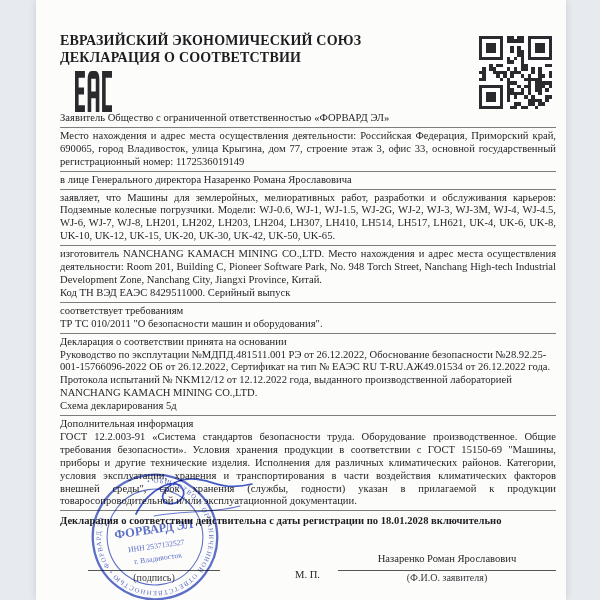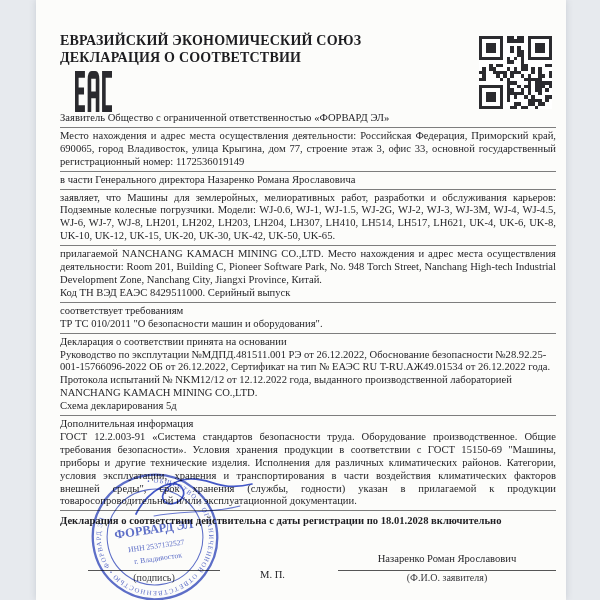--- a/index.html
+++ b/index.html
@@ -22,21 +22,21 @@
   
   .row{border-bottom:1px solid #7d7d7d;padding:2px 0 2px 0;}
   .b{font-weight:normal;color:#1e1e22;}
   .just{text-align:justify;}
   .gapb{}
   .validity{padding-top:4px;font-weight:bold;color:#1e1e22;}
   
   .sigrow{display:flex;align-items:flex-end;margin-top:24px;}
   .sigcol1{width:132px;margin-left:28px;}
   .sigcol1 .line{height:18px;border-bottom:1px solid #555;}
-  .mp{margin:0 0 3px 40px;width:60px;text-align:left;}
+  .mp{margin:0 0 3px 40px;width:60px;text-align:right;}
   .sigcol3{flex:1;margin-left:18px;}
   .sigcol3 .line{text-align:center;border-bottom:1px solid #555;padding-bottom:4px;}
   .caption{text-align:center;font-size:10px;color:#3a3a3e;padding-top:1px;}
   
   .stamp{position:absolute;left:52px;top:470px;width:134px;height:134px;mix-blend-mode:multiply;opacity:.82;}
   .inksig{position:absolute;left:88px;top:468px;width:160px;height:60px;mix-blend-mode:multiply;opacity:.9;}
 </style>
 </head>
 <body>
 
@@ -200,32 +200,32 @@
     <div class="row">
       <span class="b">Заявитель</span>
       <span>Общество с ограниченной ответственностью «ФОРВАРД ЭЛ»</span>
     </div>
 
     <div class="row just">
       <span>Место нахождения и адрес места осуществления деятельности: Российская Федерация, Приморский край, 690065, город Владивосток, улица Крыгина, дом 77, строение этаж 3, офис 33, основной государственный регистрационный номер: 1172536019149</span>
     </div>
 
     <div class="row">
-      <span class="b">в части</span>
+      <span class="b">в лице</span>
       <span>Генерального директора Назаренко Романа Ярославовича</span>
     </div>
 
     <div class="row just">
       <span class="b">заявляет, что</span>
       <span>Машины для землеройных, мелиоративных работ, разработки и обслуживания карьеров: Подземные колесные погрузчики. Модели: WJ-0.6, WJ-1, WJ-1.5, WJ-2G, WJ-2, WJ-3, WJ-3M, WJ-4, WJ-4.5, WJ-6, WJ-7, WJ-8, LH201, LH202, LH203, LH204, LH307, LH410, LH514, LH517, LH621, UK-4, UK-6, UK-8, UK-10, UK-12, UK-15, UK-20, UK-30, UK-42, UK-50, UK-65.</span>
     </div>
 
     <div class="row">
       <div class="just">
-        <span class="b">прилагаемой</span>
+        <span class="b">изготовитель</span>
         <span>NANCHANG KAMACH MINING CO.,LTD. Место нахождения и адрес места осуществления деятельности: Room 201, Building C, Pioneer Software Park, No. 948 Torch Street, Nanchang High-tech Industrial Development Zone, Nanchang City, Jiangxi Province, Китай.</span>
       </div>
       <div>Код ТН ВЭД ЕАЭС 8429511000. Серийный выпуск</div>
     </div>
 
     <div class="row gapb">
       <div class="b">соответствует требованиям</div>
       <div>ТР ТС 010/2011 "О безопасности машин и оборудования".</div>
     </div>
 

